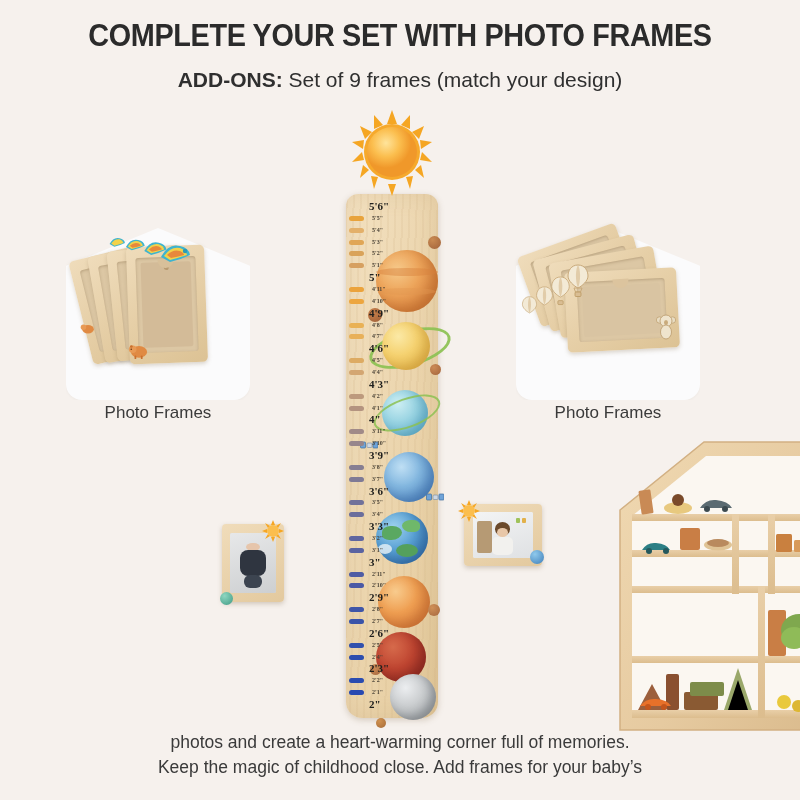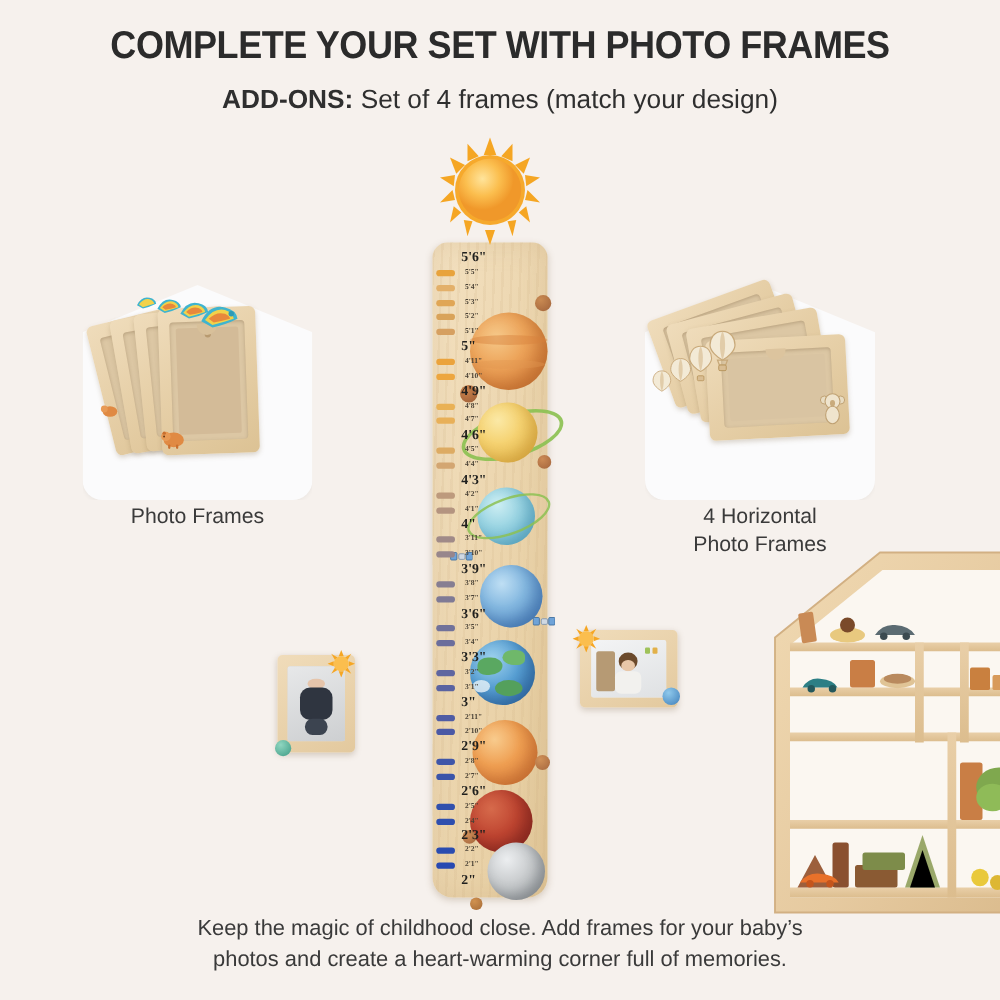--- a/index.html
+++ b/index.html
@@ -122,21 +122,21 @@
   
   .shelf{position:absolute;right:-8px;top:438px;width:200px;height:330px;}
 </style>
 </head>
 <body>
 
 <div class="stage">
 
   <div class="title">COMPLETE YOUR SET WITH PHOTO FRAMES</div>
   <div class="subtitle">
-    <b>ADD-ONS:</b><span> Set of 4 frames (match your design)</span>
+    <b>ADD-ONS:</b><span> Set of 9 frames (match your design)</span>
   </div>
 
   <div class="card" style="left:58px;top:220px;">
     <div class="blob"></div>
     <div class="frames">
 
       <div class="wf" style="left:22px;top:32px;width:72px;height:106px;transform:rotate(-14deg);">
         <div class="inner" style="left:9px;top:11px;right:9px;bottom:11px;"></div>
       </div>
       <div class="wf" style="left:38px;top:30px;width:72px;height:108px;transform:rotate(-10deg);">
@@ -233,21 +233,20 @@
 
       <svg class="deco" style="left:148px;top:94px;" width="20" height="26" viewBox="0 0 20 26">
         <circle cx="3.5" cy="6" r="3.2" fill="#e8dcc2" stroke="#c0a274" stroke-width=".8"></circle>
         <circle cx="16.5" cy="6" r="3.2" fill="#e8dcc2" stroke="#c0a274" stroke-width=".8"></circle>
         <circle cx="10" cy="7" r="6" fill="#efe4cd" stroke="#c0a274" stroke-width=".9"></circle>
         <ellipse cx="10" cy="8.5" rx="2" ry="2.6" fill="#c9ab7c"></ellipse>
         <ellipse cx="10" cy="18" rx="5.5" ry="7" fill="#efe4cd" stroke="#c0a274" stroke-width=".9"></ellipse>
       </svg>
     </div>
     <div class="caption">
-      <div>4 Horizontal</div>
       <div>Photo Frames</div>
     </div>
   </div>
 
   <div class="chart">
     <div class="board"></div>
 
     <div class="planet" style="left:44px;top:142px;width:62px;height:62px;
          background:radial-gradient(circle at 34% 32%,#f6c98a 0%,#eda55b 38%,#dd8640 72%,#c8743a 100%);
          box-shadow:inset -7px -5px 12px rgba(150,80,30,.35);"></div>
@@ -607,17 +606,17 @@
       <rect x="76" y="254" width="34" height="18" rx="2" fill="#8a5a33"></rect>
       <rect x="82" y="244" width="34" height="14" rx="2" fill="#7d8c4a"></rect>
       <path d="M130 230 L144 272 L116 272 Z" fill="#9aa86a"></path>
       <path d="M130 242 L140 272 L120 272 Z" fill="#87976p"></path>
       <circle cx="176" cy="264" r="7" fill="#e9c93c"></circle>
       <circle cx="190" cy="268" r="6" fill="#ddb733"></circle>
     </svg>
   </div>
 
   <div class="footer">
+    <div>photos and create a heart-warming corner full of memories.</div>
     <div>Keep the magic of childhood close. Add frames for your baby’s</div>
-    <div>photos and create a heart-warming corner full of memories.</div>
   </div>
 
 </div>
 
 </body></html>

